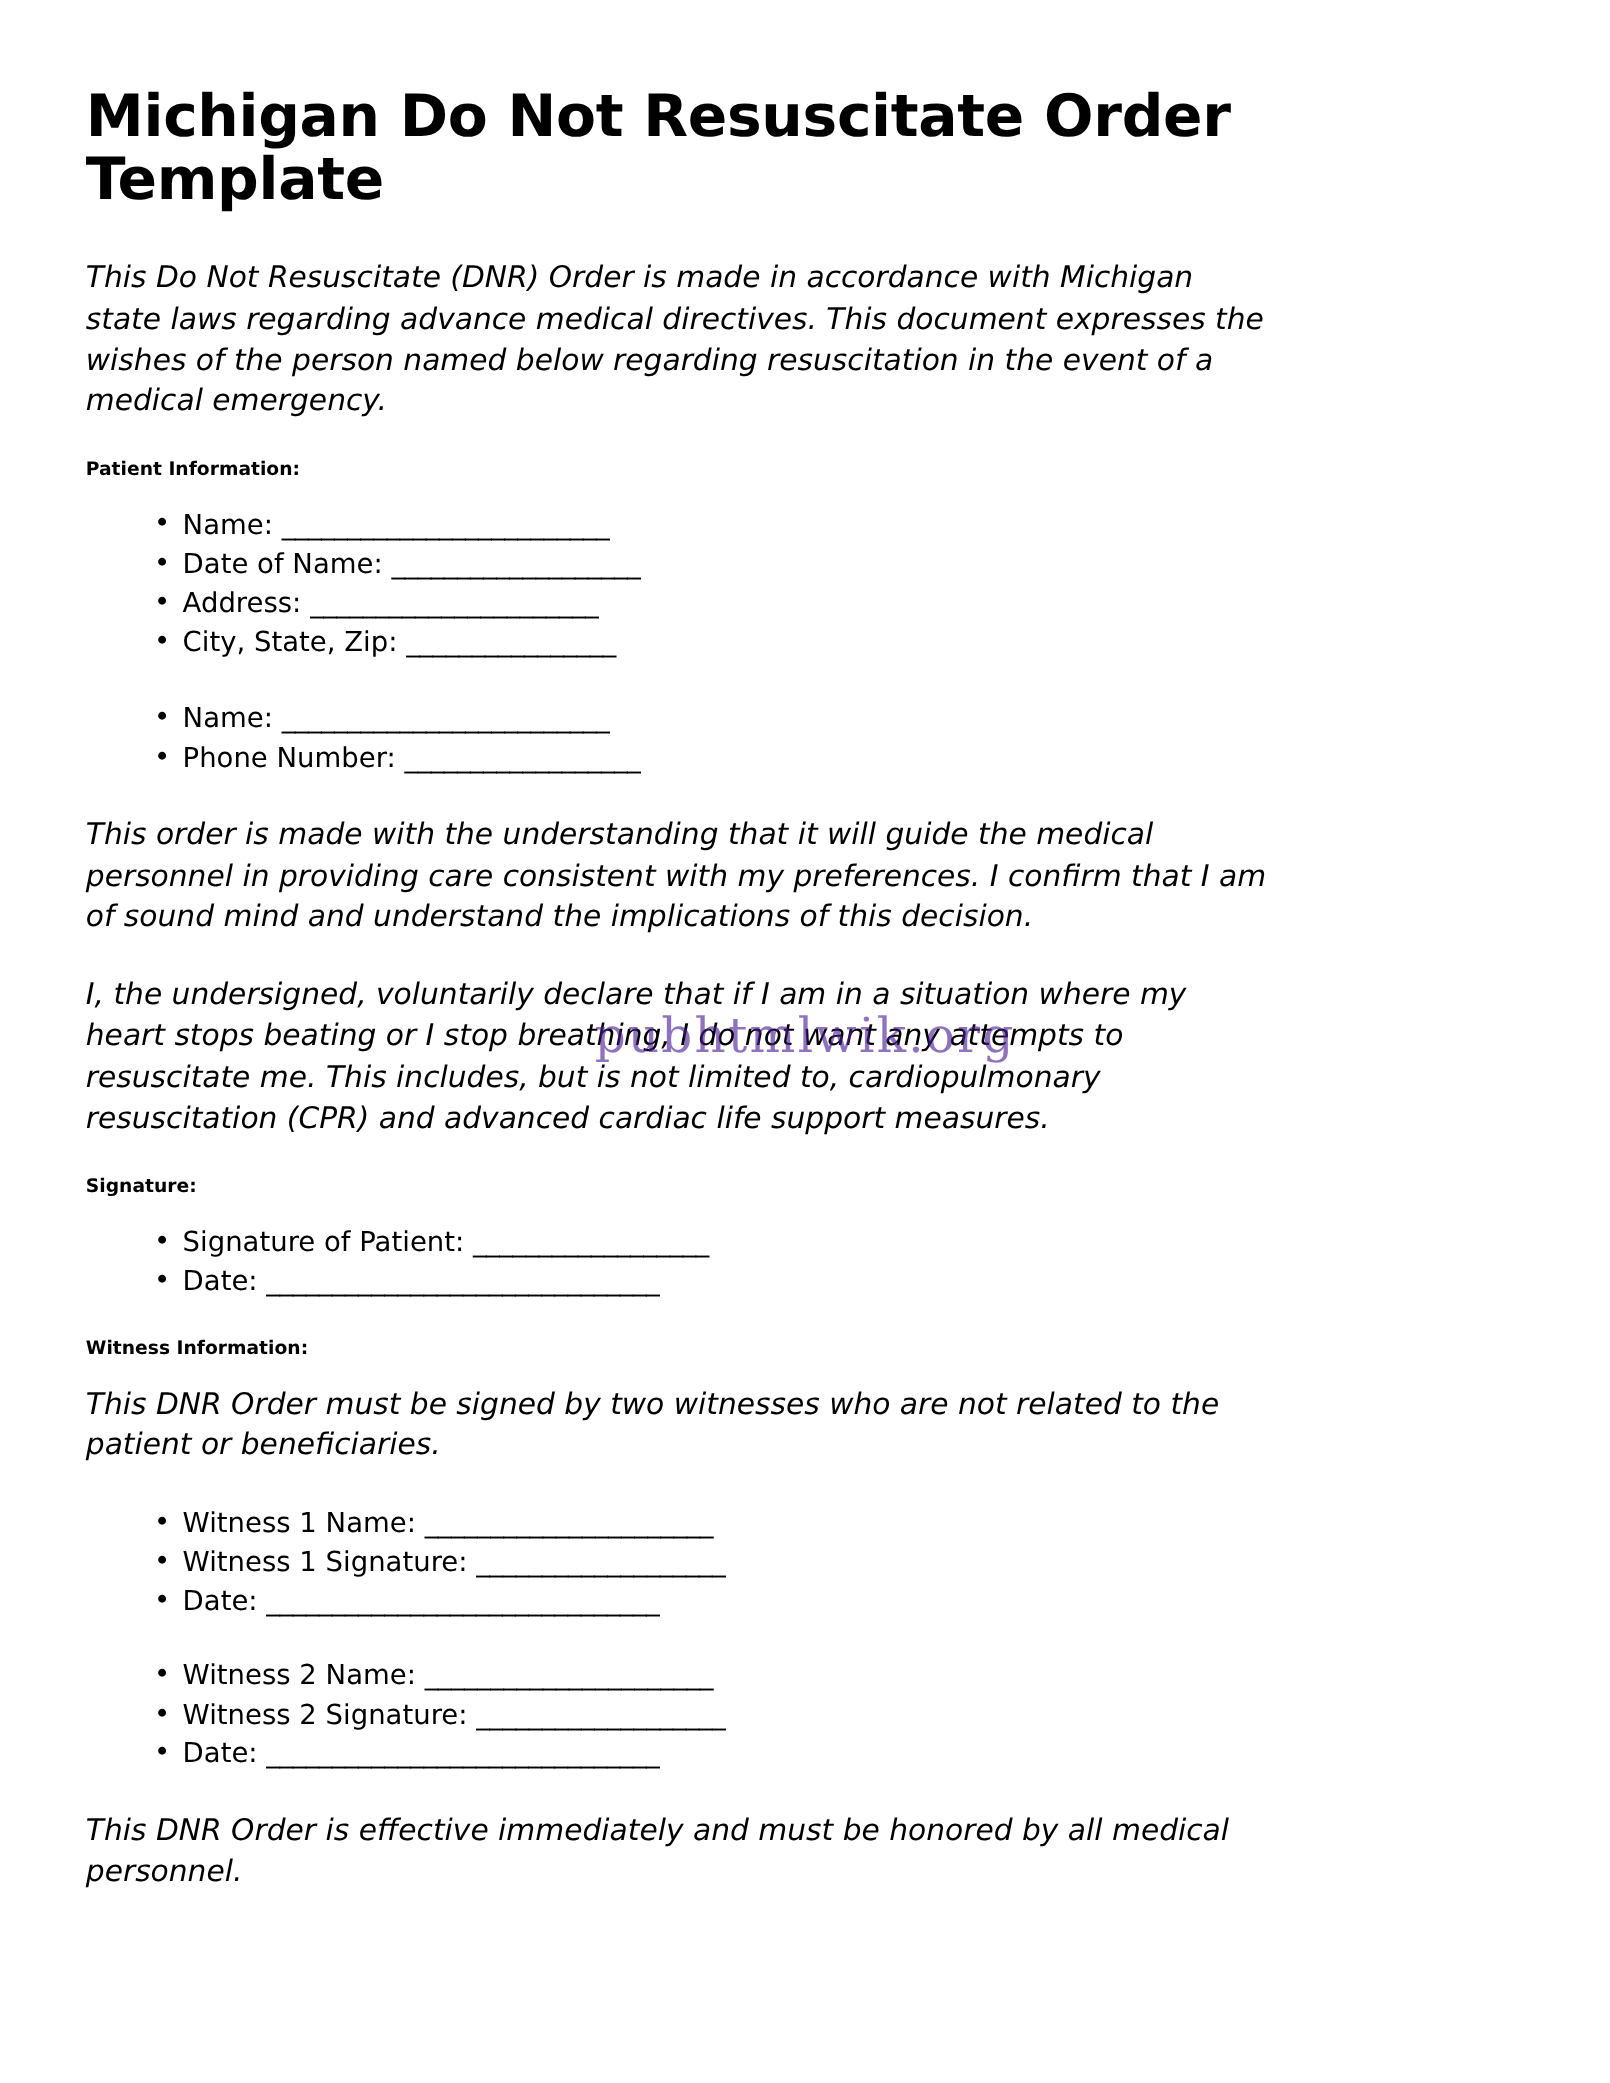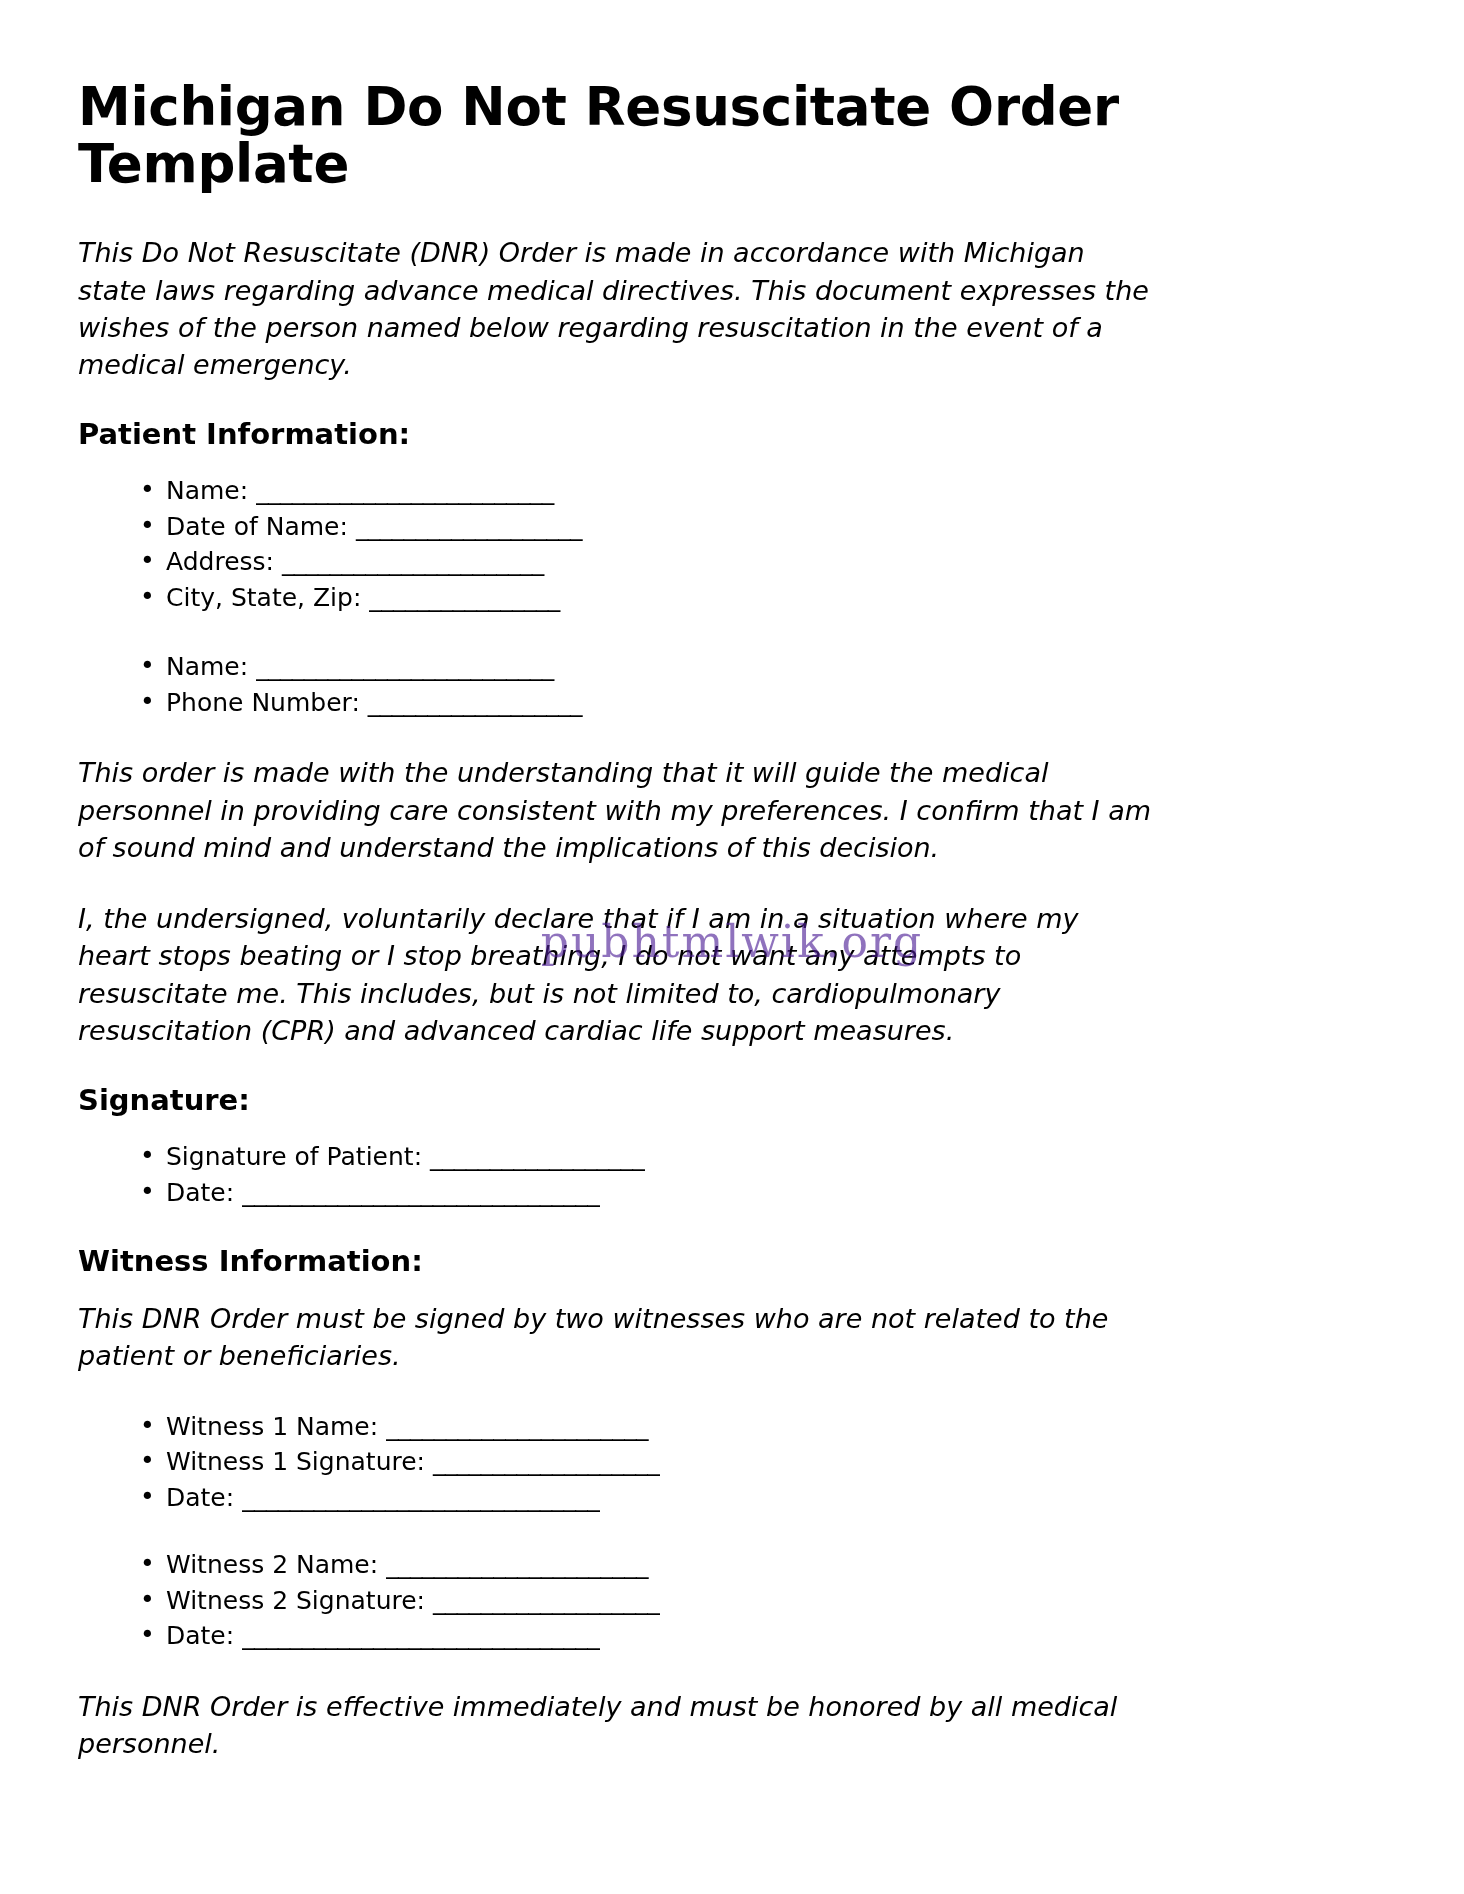--- a/index.html
+++ b/index.html
@@ -35,21 +35,21 @@
 
   .para {
     font-size: 27px;
     line-height: 1.38;
     margin: 0 0 34px 0;
     max-width: 1075px;
     font-style: italic;
   }
 
   .section-head {
-    font-size: 29px;
+    font-size: 17px;
     font-weight: bold;
     margin: 0 0 22px 0;
   }
 
   ul.fields {
     list-style: none;
     margin: 0 0 34px 0;
     padding: 0 0 0 60px;
   }
   ul.fields.tight { margin-bottom: 10px; }

